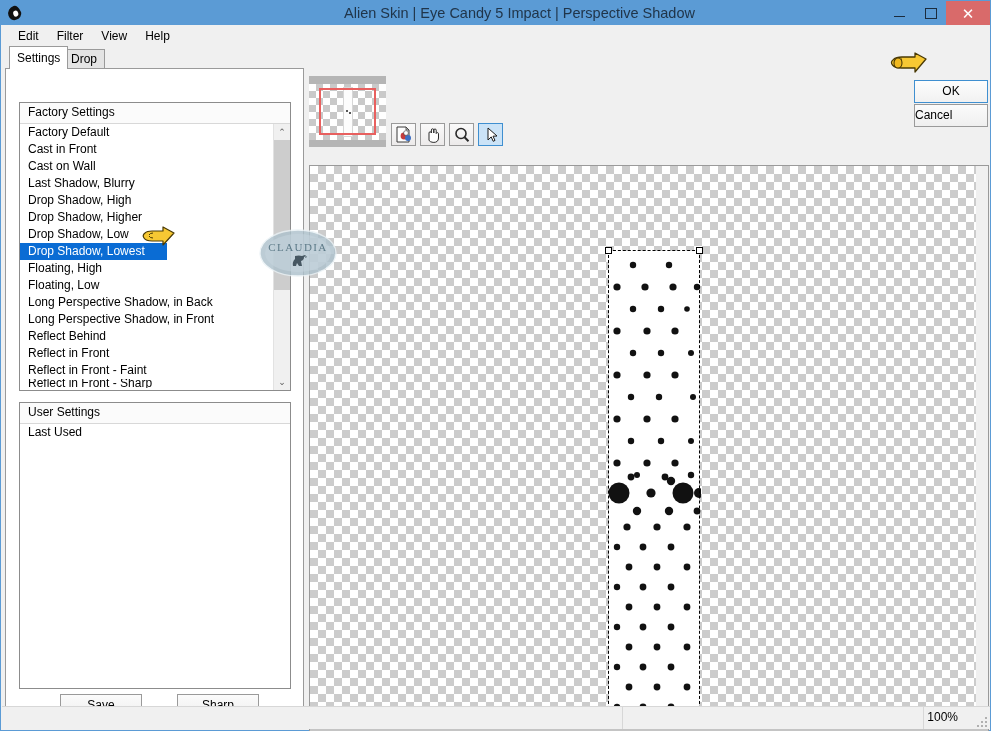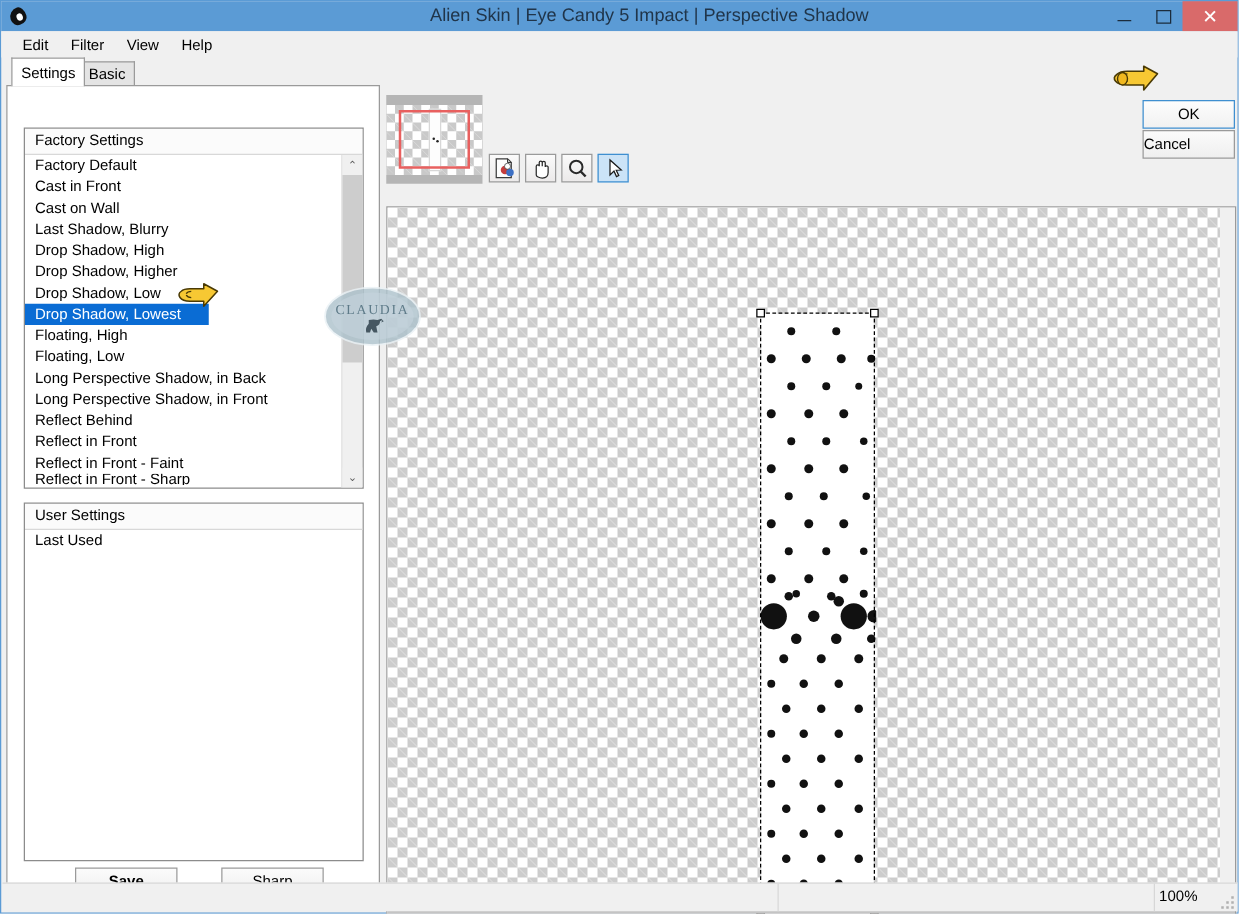--- a/index.html
+++ b/index.html
@@ -240,21 +240,20 @@
     background: linear-gradient(#fbfbfb,#efefef);
     font-size: 12px;
     text-align: center;
     color: #000;
   }
   .btn-save {
     position: absolute;
     left: 54px; top: 625px;
     width: 82px; height: 22px;
     line-height: 20px;
-    font-weight: bold;
   }
   .btn-manage {
     position: absolute;
     left: 171px; top: 625px;
     width: 82px; height: 22px;
     line-height: 20px;
   }
 
   
   .right-area {
@@ -529,21 +528,21 @@
     <div class="menu-item">Edit</div>
     <div class="menu-item">Filter</div>
     <div class="menu-item">View</div>
     <div class="menu-item">Help</div>
   </div>
 
   <div class="left-panel">
 
     <div class="tabstrip">
       <div class="tab active tab-settings">Settings</div>
-      <div class="tab tab-basic">Basic</div>
+      <div class="tab tab-basic">Drop</div>
     </div>
 
     <div class="tabpage">
 
       <div class="listbox factory-list">
         <div class="list-header">Factory Settings</div>
         <div class="list-body">
           <div class="list-row">Factory Default</div>
           <div class="list-row">Cast in Front</div>
           <div class="list-row">Cast on Wall</div>

